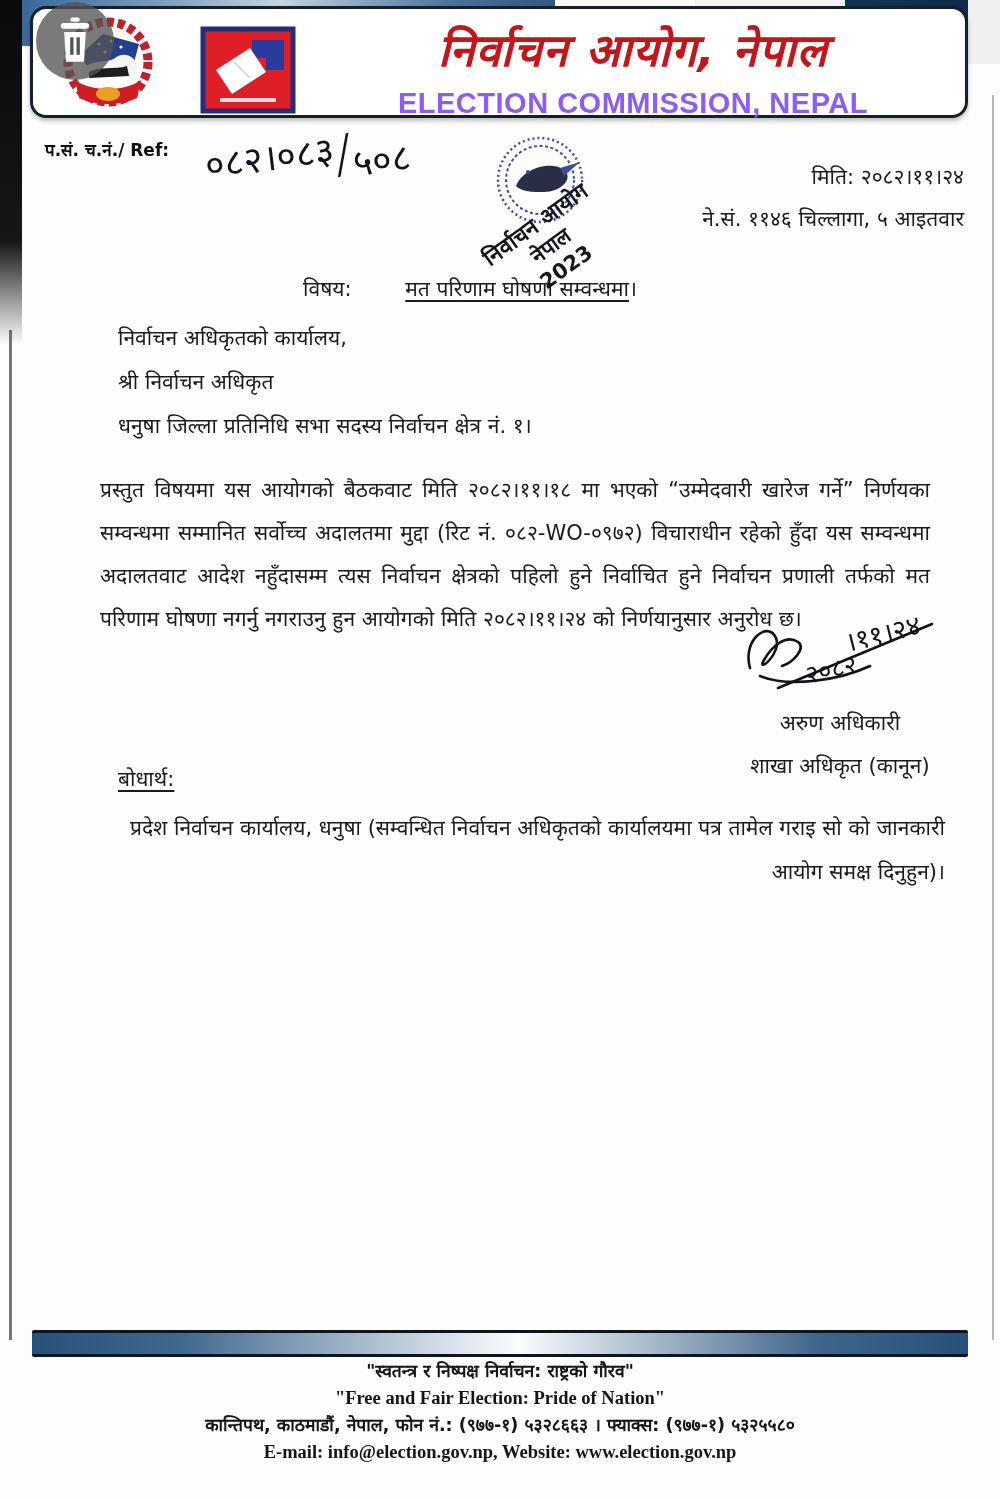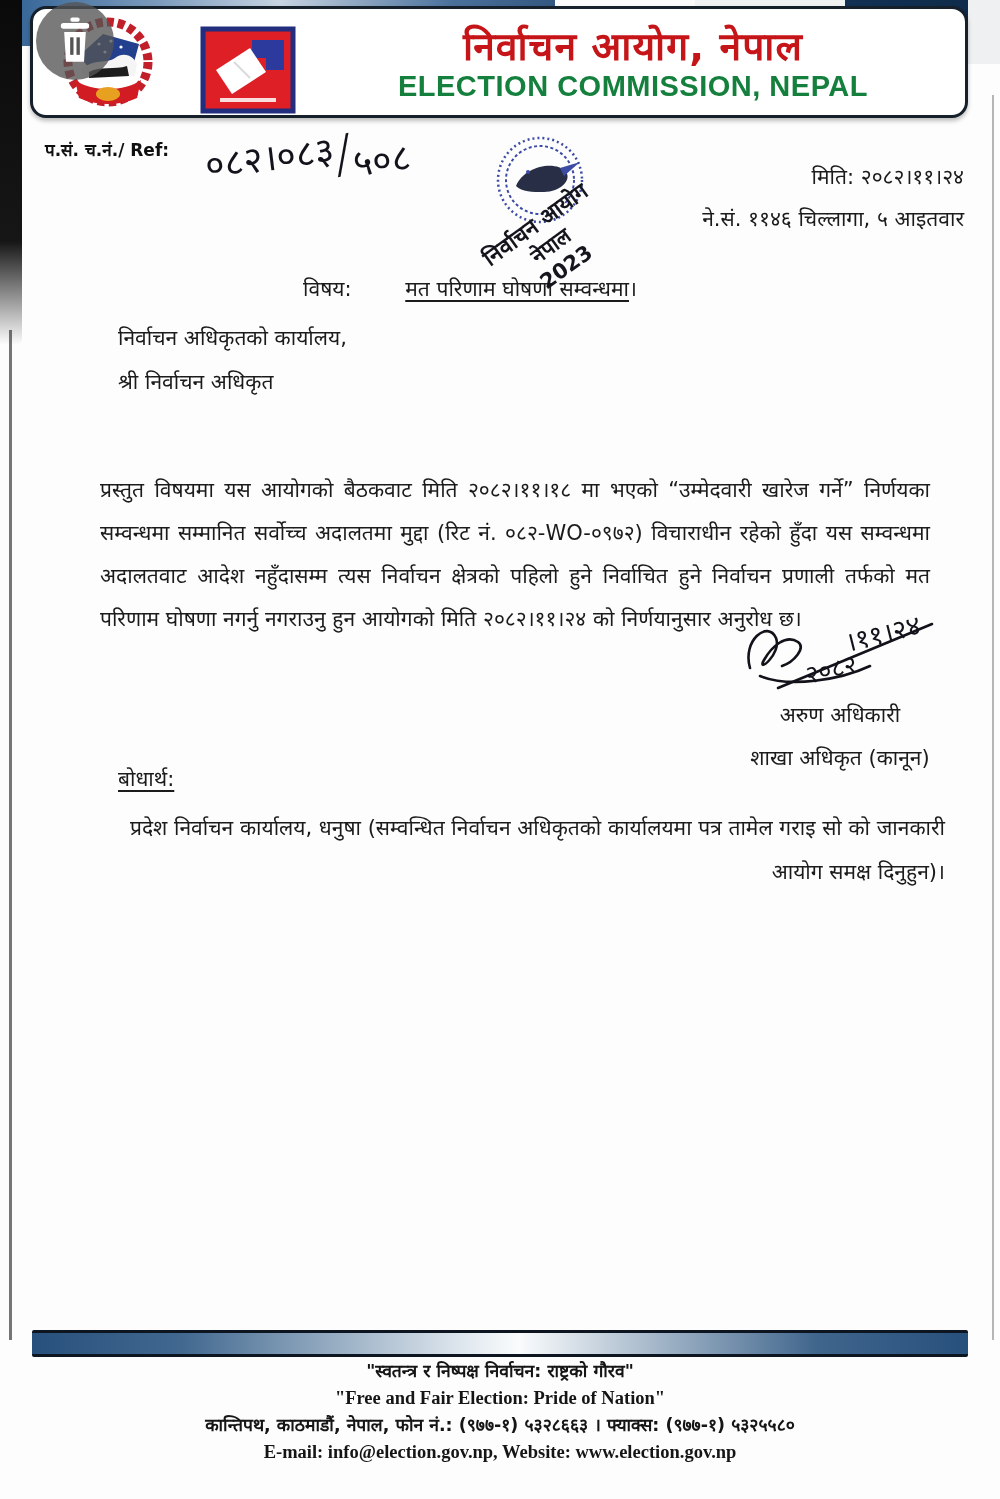--- a/index.html
+++ b/index.html
@@ -25,22 +25,22 @@
   .step-a{position:absolute;left:555px;top:0;width:155px;height:10px;background:#fafafa;}
   .step-b{position:absolute;left:695px;top:0;width:150px;height:22px;background:#f1f2f3;}
   .step-c{position:absolute;right:0;top:0;width:32px;height:64px;background:#eef0f1;}
 
   
   .letterhead{position:absolute;left:30px;top:6px;width:932px;height:106px;background:#fff;
     border:3px solid #15202b;border-radius:16px;box-shadow:0 3px 4px rgba(0,0,0,.25);z-index:2;}
   .coa{position:absolute;left:55px;top:14px;z-index:3;}
   .eclogo{position:absolute;left:200px;top:26px;z-index:3;}
   .titles{position:absolute;left:300px;top:18px;width:600px;text-align:center;z-index:3;}
-  .title-np{font-size:39px;font-weight:bold;color:#c61518;line-height:1.05;letter-spacing:1px;}
-  .title-en{font-size:29px;font-weight:800;color:#15803d;margin-top:2px;letter-spacing:.5px;
+  .title-np{font-size:45px;font-weight:bold;color:#c61518;line-height:1.05;letter-spacing:1px;font-style:italic;}
+  .title-en{font-size:29px;font-weight:800;color:#8b5cf6;margin-top:13px;letter-spacing:.5px;
     font-family:"Liberation Sans","DejaVu Sans",sans-serif;}
 
   
   .trash-overlay{position:absolute;left:36px;top:2px;width:78px;height:78px;border-radius:50%;
     background:rgba(84,84,84,.78);display:flex;align-items:center;justify-content:center;
     z-index:6;border:none;cursor:pointer;}
 
   
   .ref-label{position:absolute;left:45px;top:138px;font-size:17px;font-weight:bold;color:#101010;}
   .ref-hand{position:absolute;left:205px;top:126px;font-size:37px;color:#13131c;
@@ -62,21 +62,21 @@
   
   .addressee{position:absolute;left:118px;top:316px;font-size:21px;line-height:44px;}
 
   
   .body-par{position:absolute;left:100px;right:70px;top:448px;font-size:21px;line-height:43px;
     text-align:justify;}
 
   
   .sign-block{position:absolute;right:20px;top:610px;width:280px;text-align:center;}
   .scribble{display:block;margin:0 auto;}
-  .sign-name{font-size:21px;margin-top:2px;}
+  .sign-name{font-size:21px;margin-top:10px;}
   .sign-title{font-size:21px;margin-top:15px;}
 
   
   .cc-block{position:absolute;left:118px;top:764px;right:55px;font-size:21px;}
   .cc-heading{text-decoration:underline;text-underline-offset:4px;}
   .cc-text{margin-top:14px;line-height:44px;text-align:right;}
 
   
   .bottom-bar{position:absolute;left:32px;right:32px;top:1330px;height:21px;border-radius:2px;
     background:linear-gradient(90deg,#27507c 0%,#41688f 16%,#dfe7ee 46%,#fafcfd 52%,#3f658c 84%,#27507c 100%);
@@ -175,20 +175,21 @@
 
   <div class="subject">
     <span>विषय:</span>
     <span> </span>
     <span class="u">मत परिणाम घोषणा सम्वन्धमा</span><span>।</span>
   </div>
 
   <div class="addressee">
     <div>निर्वाचन अधिकृतको कार्यालय,</div>
     <div>श्री निर्वाचन अधिकृत</div>
+    <div>धनुषा जिल्ला प्रतिनिधि सभा सदस्य निर्वाचन क्षेत्र नं. १।</div>
   </div>
 
   <p class="body-par">प्रस्तुत विषयमा यस आयोगको बैठकवाट मिति २०८२।११।१८ मा भएको “उम्मेदवारी खारेज गर्ने” निर्णयका सम्वन्धमा सम्मानित सर्वोच्च अदालतमा मुद्दा (रिट नं. ०८२-WO-०९७२) विचाराधीन रहेको हुँदा यस सम्वन्धमा अदालतवाट आदेश नहुँदासम्म त्यस निर्वाचन क्षेत्रको पहिलो हुने निर्वाचित हुने निर्वाचन प्रणाली तर्फको मत परिणाम घोषणा नगर्नु नगराउनु हुन आयोगको मिति २०८२।११।२४ को निर्णयानुसार अनुरोध छ।</p>
 
   <div class="sign-block">
     <svg class="scribble" width="240" height="88" viewBox="0 0 240 88">
       <g stroke="#12121a" fill="none" stroke-width="2.6" stroke-linecap="round">
         <path d="M30 58 C22 30 48 10 56 28 C62 44 36 64 44 50 C52 36 66 24 78 32 C86 38 74 52 62 56"></path>
         <path d="M40 66 C70 78 120 70 150 56"></path>
         <path d="M58 78 L212 14"></path>

